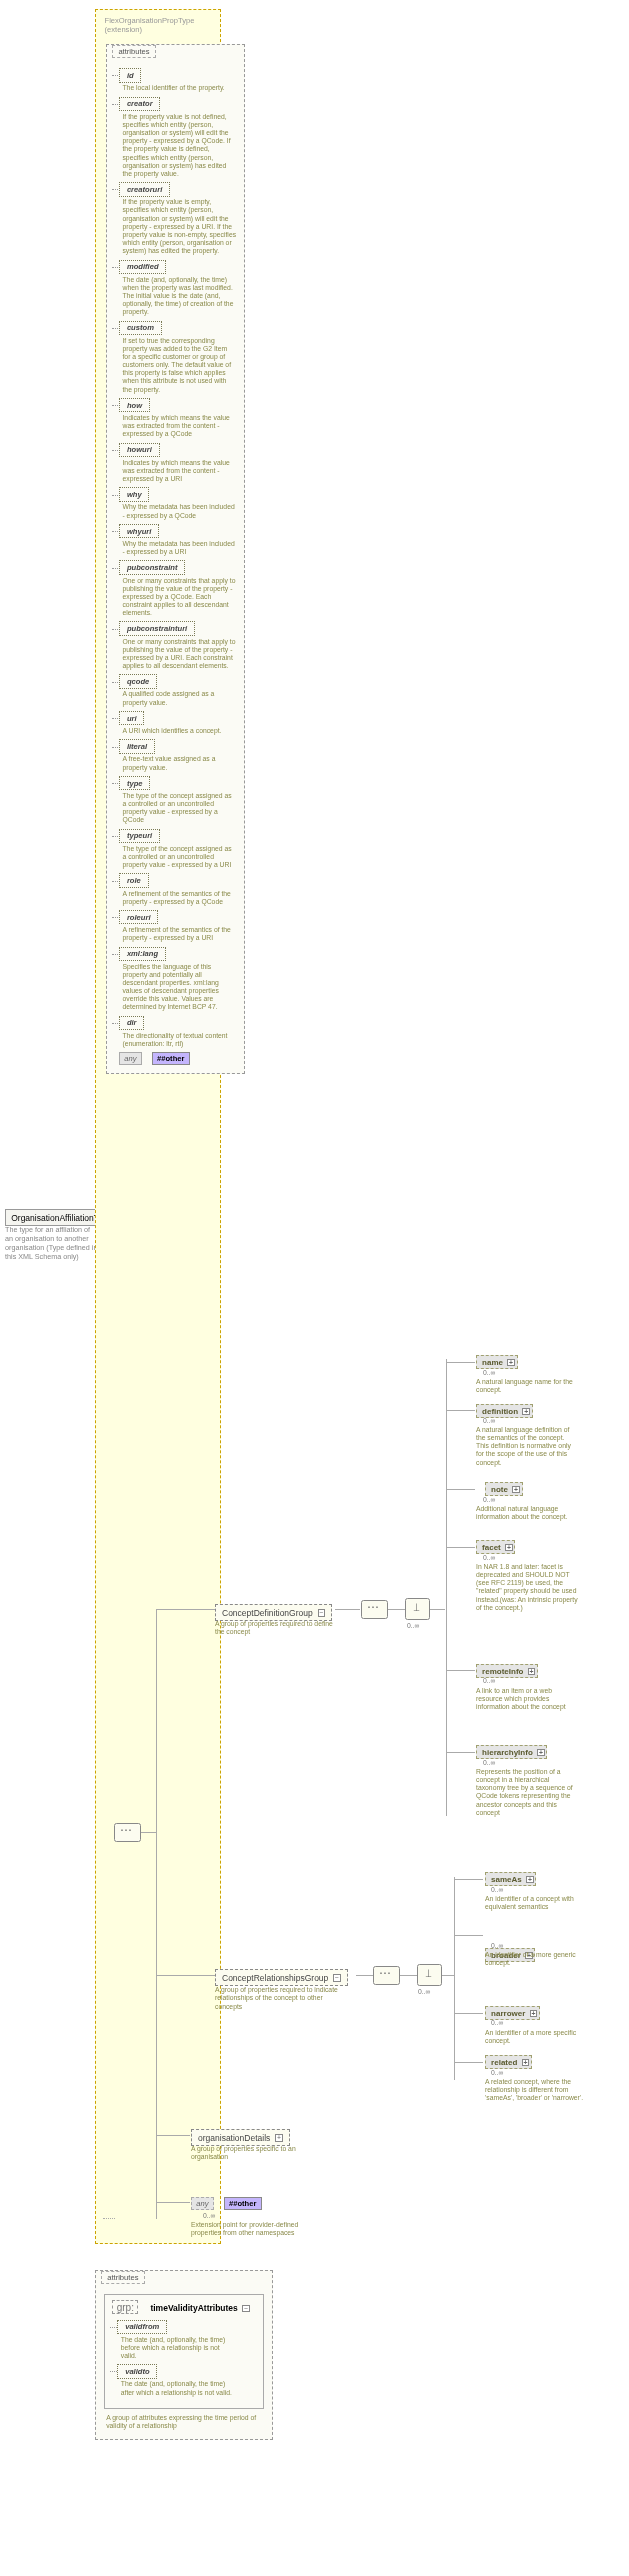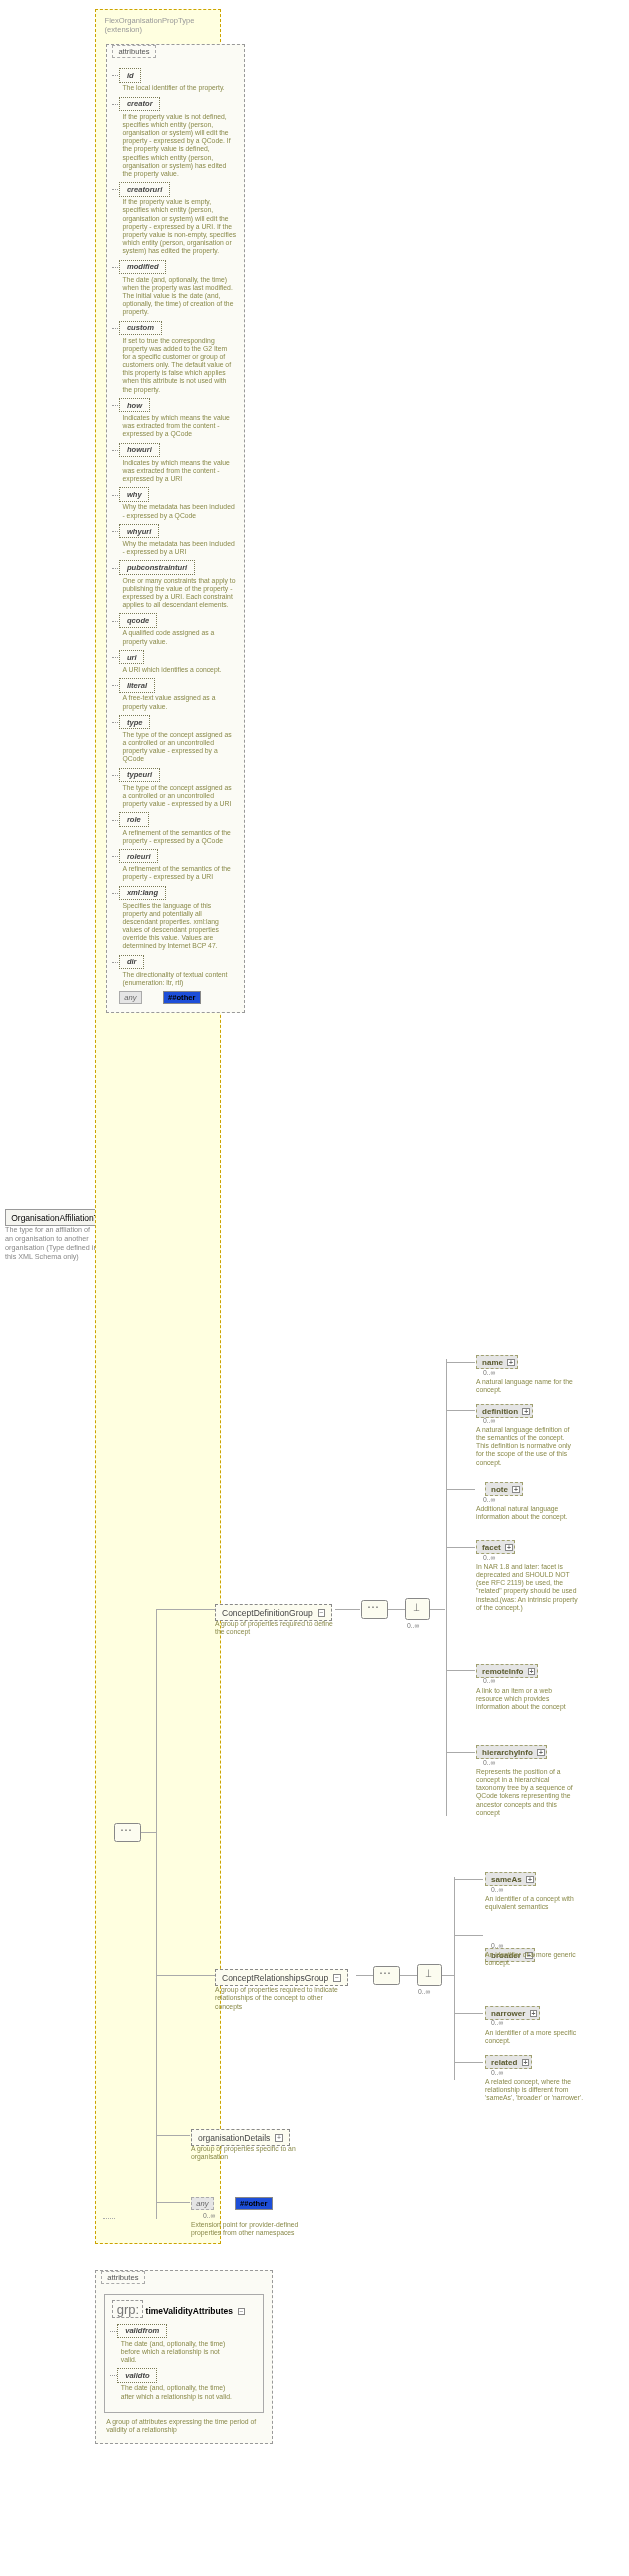--- a/index.html
+++ b/index.html
@@ -59,23 +59,23 @@
     color: #555;
     background: #fbfbf5;
     position: relative;
     top: -10.2px;
     left: -1.7px;
   }
   .grp-title {
     display: inline-block;
     border: 0.8px dashed #999;
     padding: 0.8px 3.4px;
-    font-size: 13px;
+    font-size: 10px;
     color: #777;
-    margin-right: 0;
+    margin-right: 10px;
   }
   .attr-item { margin: 0 0 4.2px 5.1px; }
   .attr-name {
     display: inline-block;
     border: 1.3px dotted #7a7a55;
     padding: 1.7px 6.8px;
     font-size: 7.6px;
     color: #444;
     font-weight: bold;
     font-style: italic;
@@ -108,22 +108,22 @@
     color: #666;
     font-style: italic;
     background: #e5e5e5;
   }
   .hash-box {
     display: inline-block;
     border: 0.8px solid #888;
     padding: 0.8px 4.2px;
     font-size: 7.6px;
     font-weight: bold;
-    background: #1d4ed8;
-    margin-left: 19px;
+    background: #c4b5fd;
+    margin-left: 8px;
   }
   .seq-box {
     position: absolute;
     width: 27px; height: 18.6px;
     border: 0.8px solid #888;
     border-radius: 2.5px;
     background: #fcfcf0;
   }
   .seq-box::before {
     content: "⋯";
@@ -220,20 +220,21 @@
       <div id="flex-attrs-host">
           <div class="attr-item"><div class="attr-name">id</div><div class="attr-desc">The local identifier of the property.</div></div>
           <div class="attr-item"><div class="attr-name">creator</div><div class="attr-desc">If the property value is not defined, specifies which entity (person, organisation or system) will edit the property - expressed by a QCode. If the property value is defined, specifies which entity (person, organisation or system) has edited the property value.</div></div>
           <div class="attr-item"><div class="attr-name">creatoruri</div><div class="attr-desc">If the property value is empty, specifies which entity (person, organisation or system) will edit the property - expressed by a URI. If the property value is non-empty, specifies which entity (person, organisation or system) has edited the property.</div></div>
           <div class="attr-item"><div class="attr-name">modified</div><div class="attr-desc">The date (and, optionally, the time) when the property was last modified. The initial value is the date (and, optionally, the time) of creation of the property.</div></div>
           <div class="attr-item"><div class="attr-name">custom</div><div class="attr-desc">If set to true the corresponding property was added to the G2 Item for a specific customer or group of customers only. The default value of this property is false which applies when this attribute is not used with the property.</div></div>
           <div class="attr-item"><div class="attr-name">how</div><div class="attr-desc">Indicates by which means the value was extracted from the content - expressed by a QCode</div></div>
           <div class="attr-item"><div class="attr-name">howuri</div><div class="attr-desc">Indicates by which means the value was extracted from the content - expressed by a URI</div></div>
           <div class="attr-item"><div class="attr-name">why</div><div class="attr-desc">Why the metadata has been included - expressed by a QCode</div></div>
           <div class="attr-item"><div class="attr-name">whyuri</div><div class="attr-desc">Why the metadata has been included - expressed by a URI</div></div>
+          <div class="attr-item"><div class="attr-name">pubconstraint</div><div class="attr-desc">One or many constraints that apply to publishing the value of the property - expressed by a QCode. Each constraint applies to all descendant elements.</div></div>
           <div class="attr-item"><div class="attr-name">pubconstrainturi</div><div class="attr-desc">One or many constraints that apply to publishing the value of the property - expressed by a URI. Each constraint applies to all descendant elements.</div></div>
           <div class="attr-item"><div class="attr-name">qcode</div><div class="attr-desc">A qualified code assigned as a property value.</div></div>
           <div class="attr-item"><div class="attr-name">uri</div><div class="attr-desc">A URI which identifies a concept.</div></div>
           <div class="attr-item"><div class="attr-name">literal</div><div class="attr-desc">A free-text value assigned as a property value.</div></div>
           <div class="attr-item"><div class="attr-name">type</div><div class="attr-desc">The type of the concept assigned as a controlled or an uncontrolled property value - expressed by a QCode</div></div>
           <div class="attr-item"><div class="attr-name">typeuri</div><div class="attr-desc">The type of the concept assigned as a controlled or an uncontrolled property value - expressed by a URI</div></div>
           <div class="attr-item"><div class="attr-name">role</div><div class="attr-desc">A refinement of the semantics of the property - expressed by a QCode</div></div>
           <div class="attr-item"><div class="attr-name">roleuri</div><div class="attr-desc">A refinement of the semantics of the property - expressed by a URI</div></div>
           <div class="attr-item"><div class="attr-name">xml:lang</div><div class="attr-desc">Specifies the language of this property and potentially all descendant properties. xml:lang values of descendant properties override this value. Values are determined by Internet BCP 47.</div></div>
           <div class="attr-item"><div class="attr-name">dir</div><div class="attr-desc">The directionality of textual content (enumeration: ltr, rtl)</div></div>

